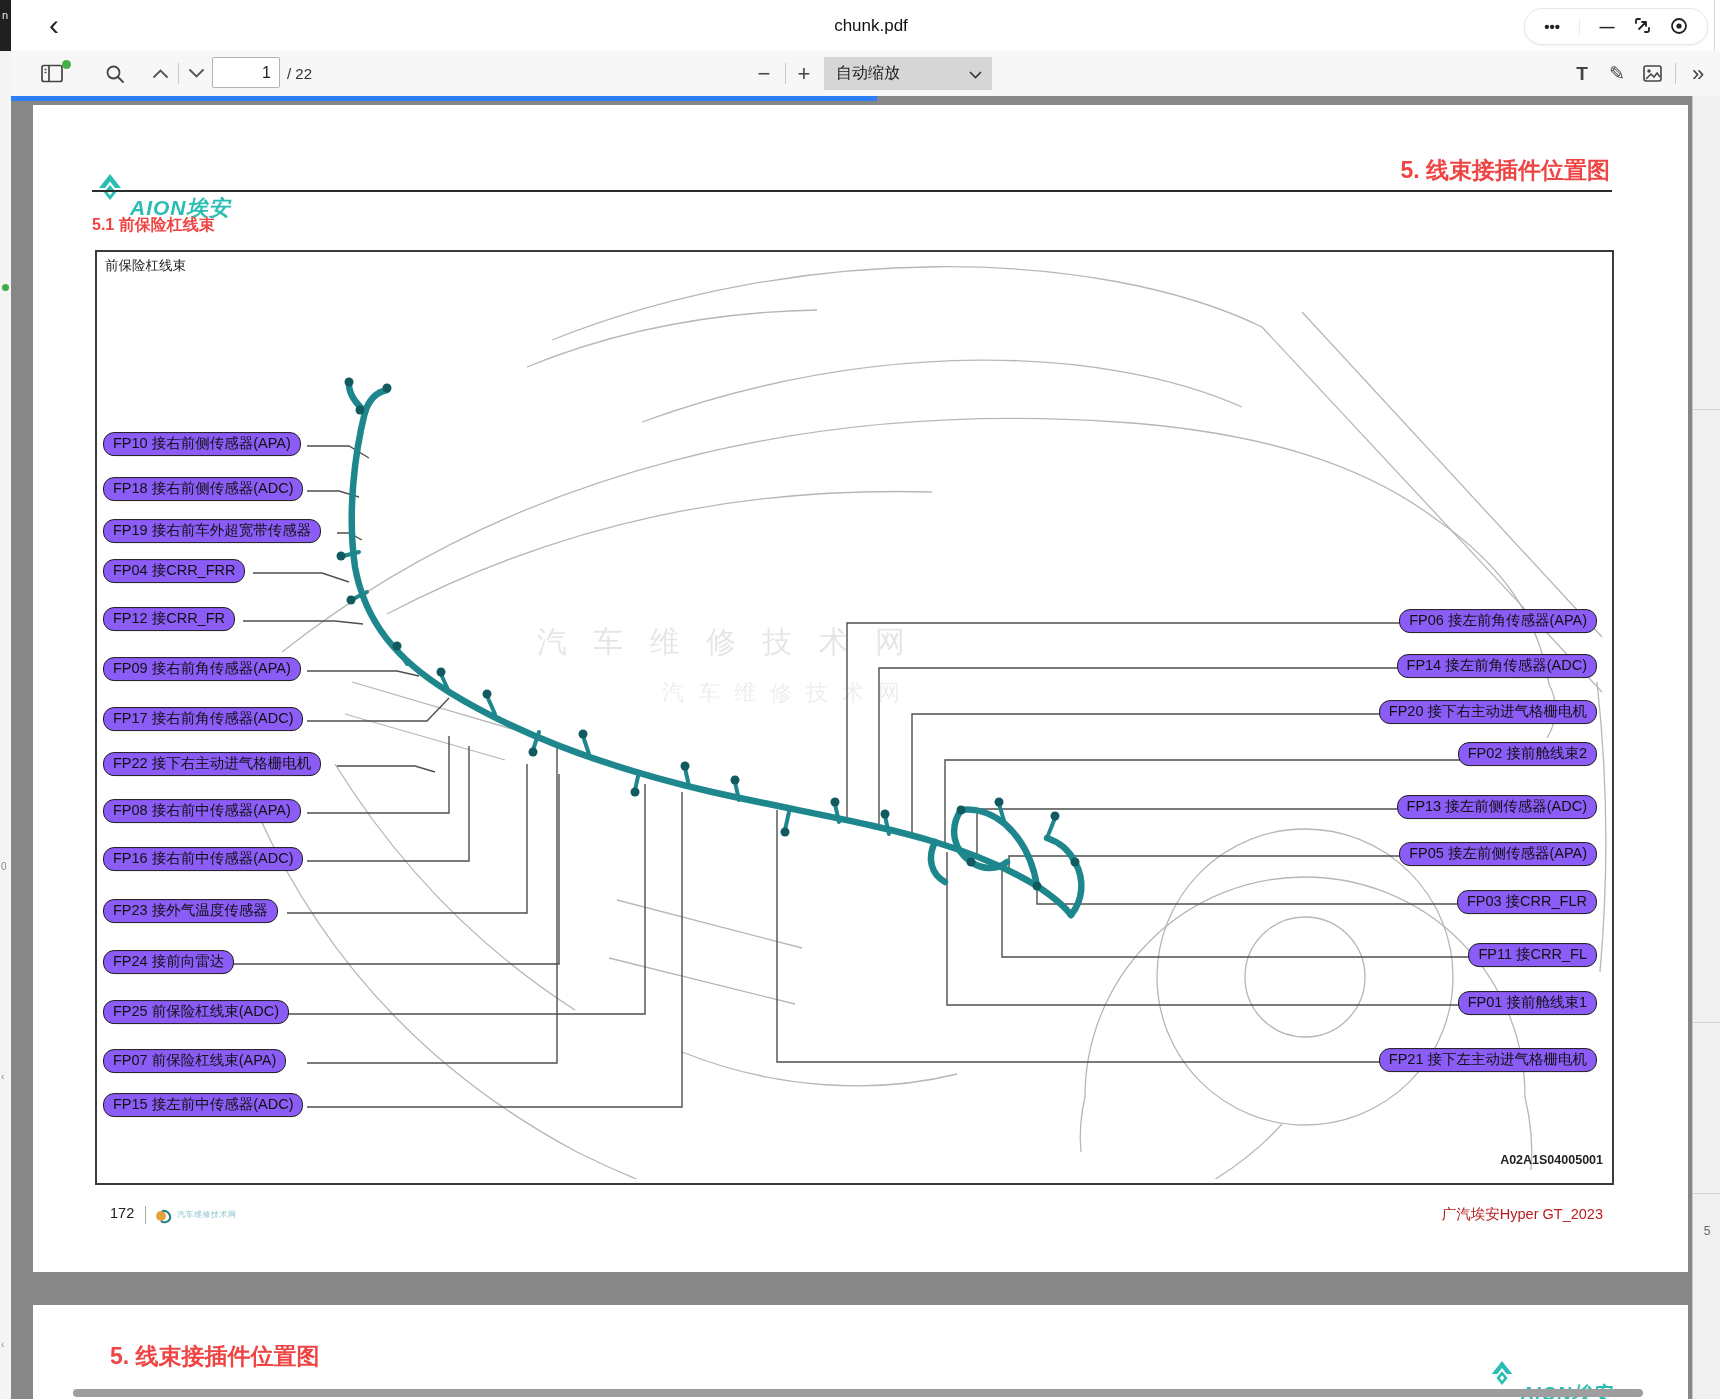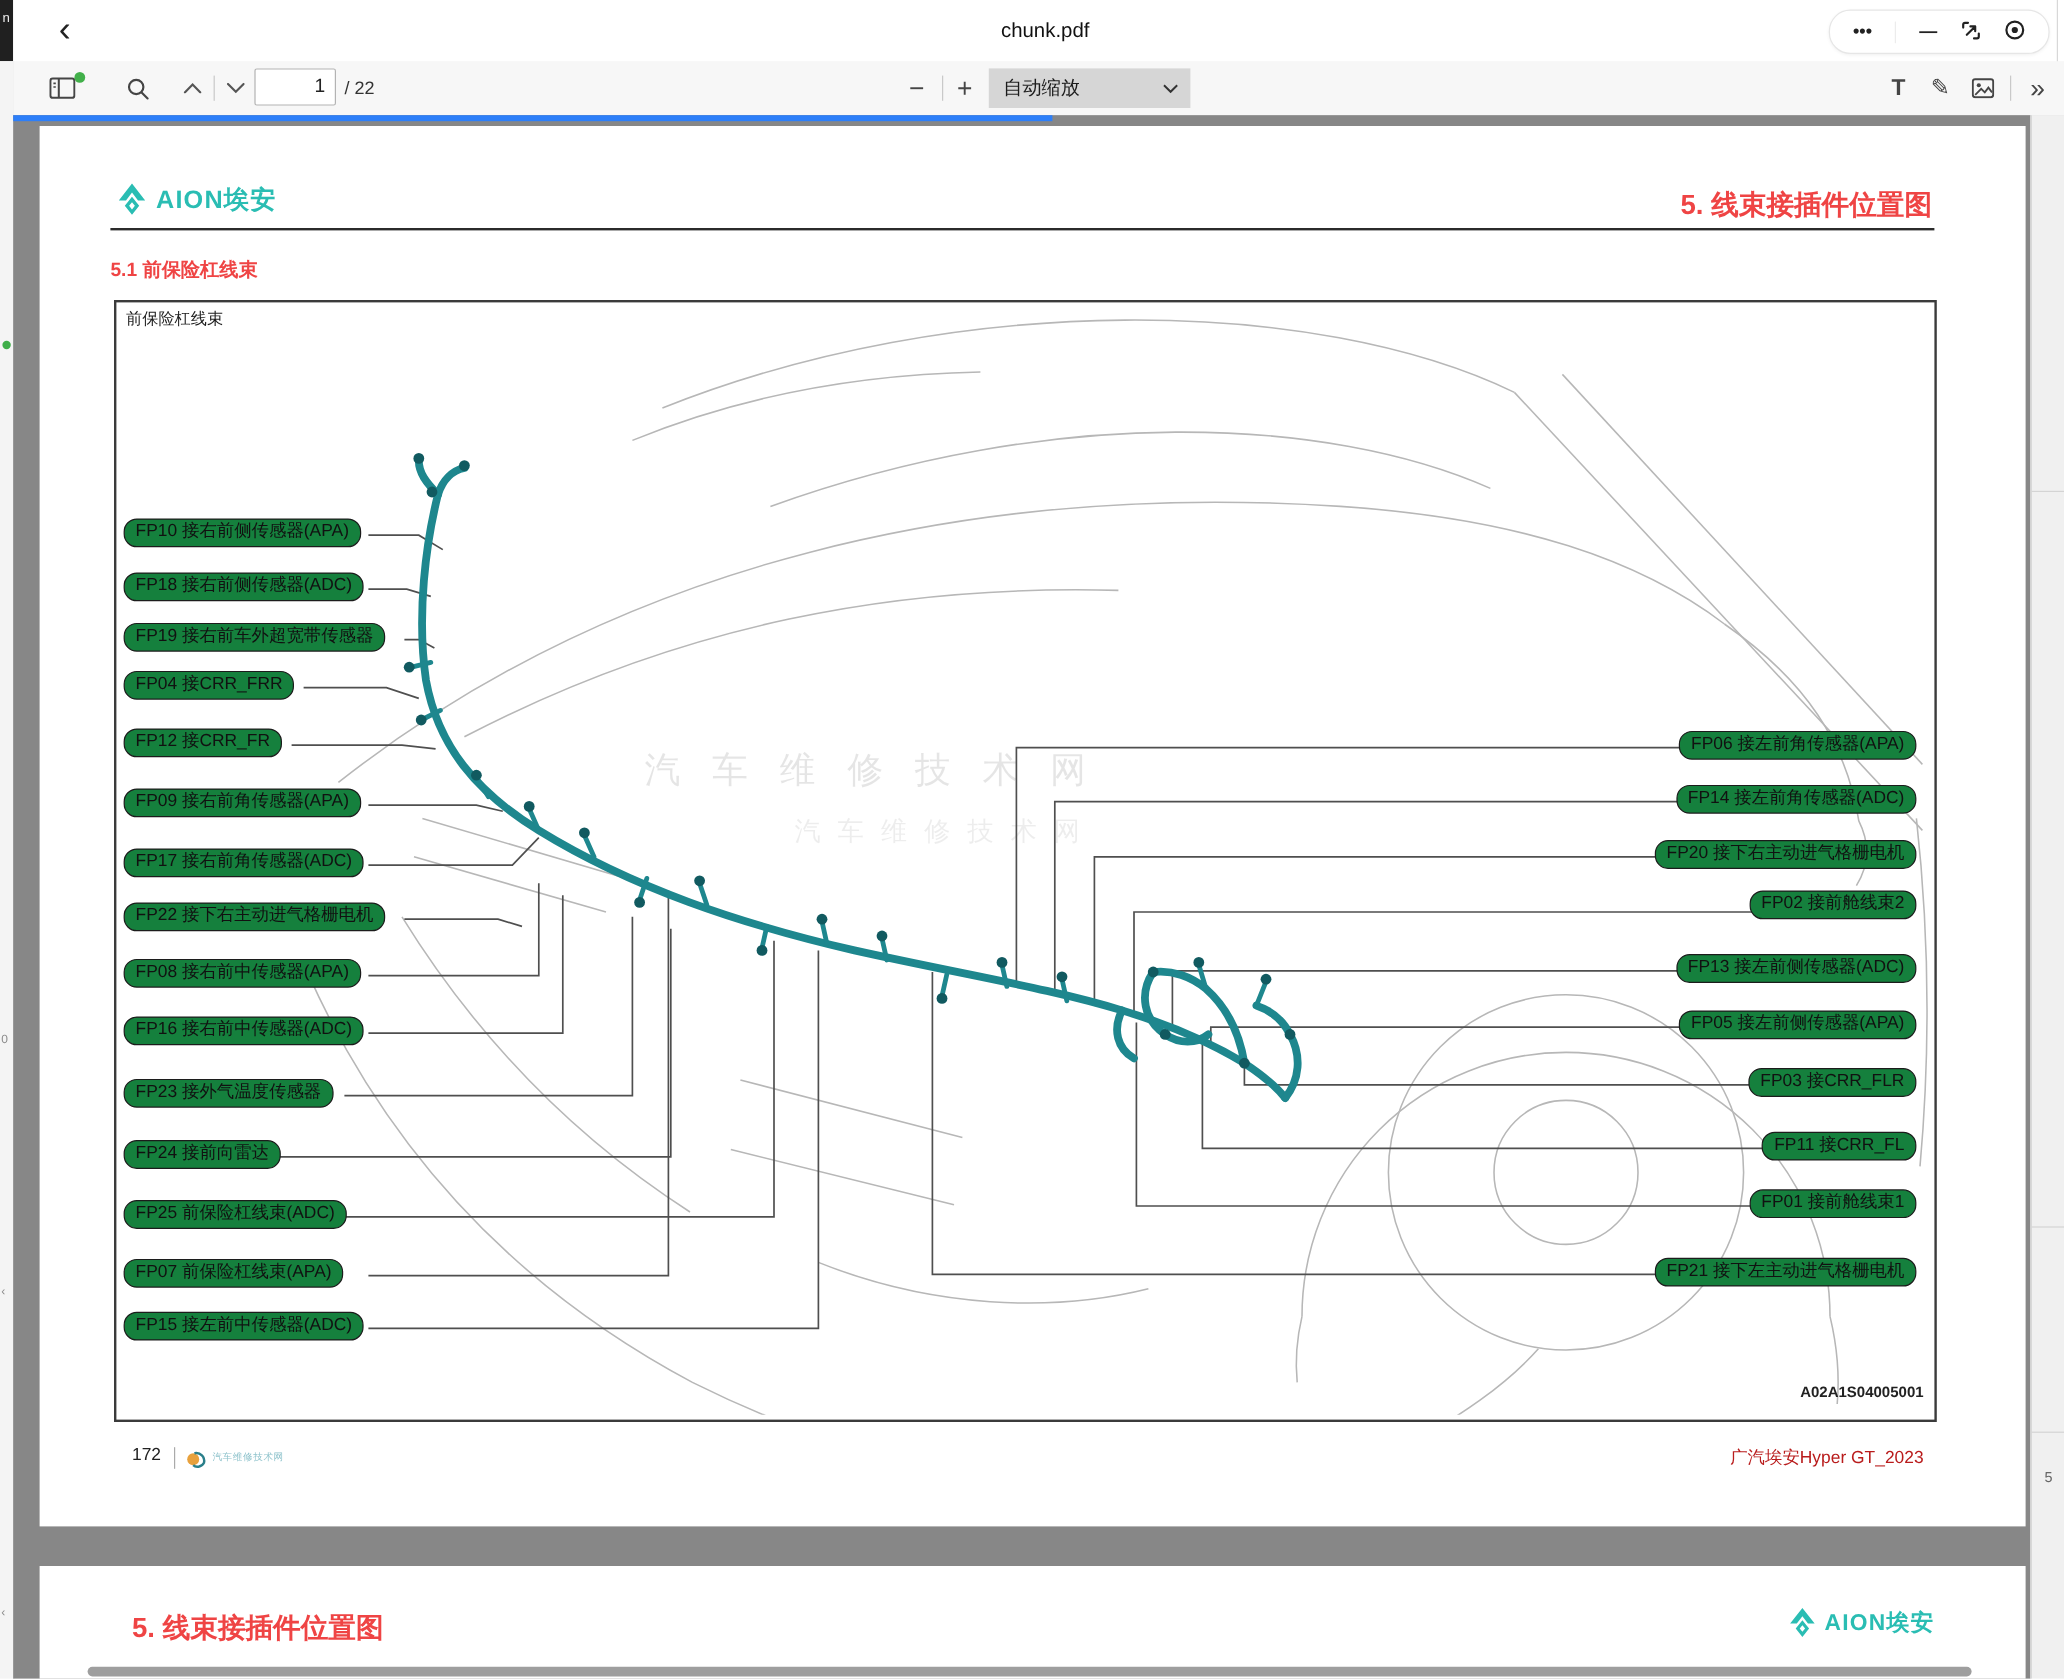--- a/index.html
+++ b/index.html
@@ -38,29 +38,29 @@
   .page{position:absolute;left:33px;width:1655px;background:#fff;z-index:1;}
   .page1{top:105px;height:1167px;}
   .page2{top:1305px;height:94px;overflow:hidden;}
   .rstrip{left:1692px;top:96px;width:28px;height:1303px;background:#f0f0f0;border-left:1px solid #c9c9c9;z-index:2;}
   .rline{position:absolute;left:0;width:28px;height:1px;background:#d4d4d4;}
   .rnum{position:absolute;left:0;width:28px;text-align:center;font-size:12px;color:#666;}
 
   
   .teal{color:#ef4444;}
   .logo{display:flex;align-items:center;gap:6px;}
-  .logo .txt{font-size:21px;font-weight:bold;color:#2abdb3;letter-spacing:1px;}
+  .logo .txt{font-size:21px;font-weight:bold;font-style:italic;color:#2abdb3;letter-spacing:1px;margin-top:42px;}
   .h-title{font-size:23px;font-weight:600;}
   .rule{background:#2b2b2b;height:2px;}
   .section{font-size:16px;font-weight:600;}
   .frame{left:62px;top:145px;width:1515px;height:931px;border:2px solid #3b3b3b;}
   .dlabel{left:72px;top:152px;font-size:13.5px;color:#1c1c1c;z-index:3;}
   .dcode{right:85px;top:1048px;font-size:12.5px;color:#222;z-index:3;font-weight:bold;}
   .lbl{position:absolute;transform:translateY(-50%);border:1.4px solid #1c1c1c;border-radius:11px;
-       padding:1px 9px 2px;font-size:14.5px;background:#15803d;white-space:nowrap;color:#111;z-index:3;line-height:1.3;}
+       padding:1px 9px 2px;font-size:14.5px;background:#8b5cf6;white-space:nowrap;color:#111;z-index:3;line-height:1.3;}
   .lbl.l{left:70px;}
   .lbl.r{right:91px;}
   .dsvg{left:64px;top:147px;z-index:2;}
   .footer{left:0;top:1100px;width:1655px;height:24px;}
   .fpage{position:absolute;left:77px;top:0;font-size:14.5px;color:#222;}
   .fdiv{position:absolute;left:112px;top:1px;width:1px;height:18px;background:#aaa;}
   .fsite{position:absolute;left:122px;top:4px;font-size:8px;color:#8fc3cc;letter-spacing:.5px;}
   .fright{position:absolute;right:85px;top:0;font-size:14.5px;color:#b91c1c;}
 
   

